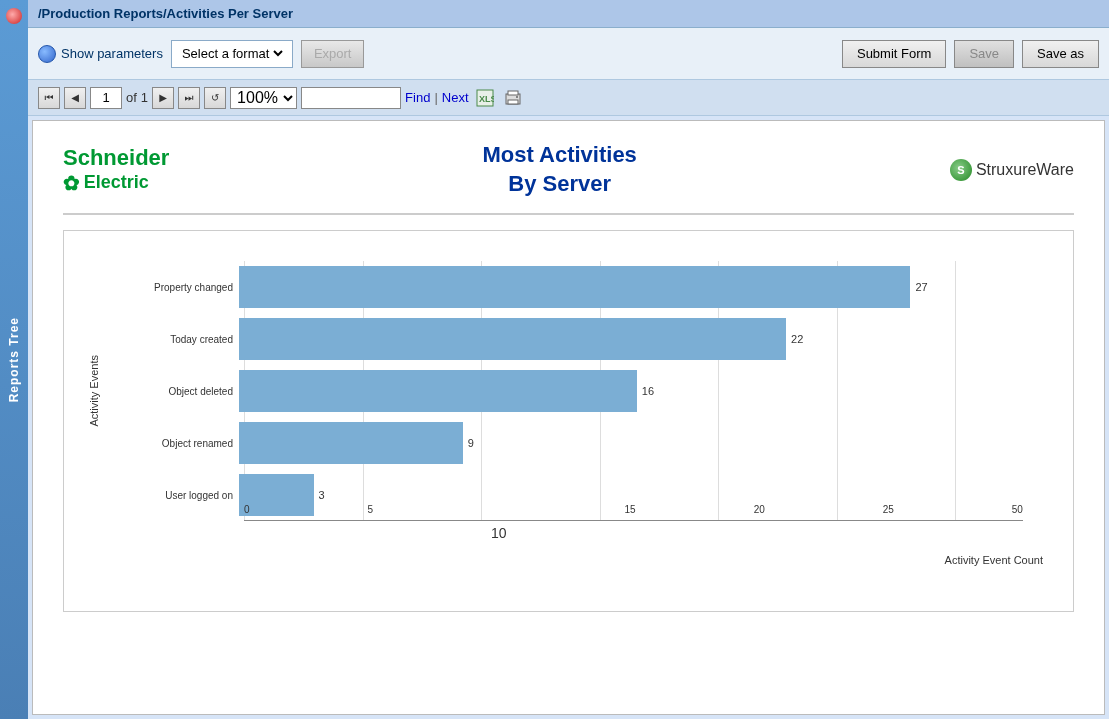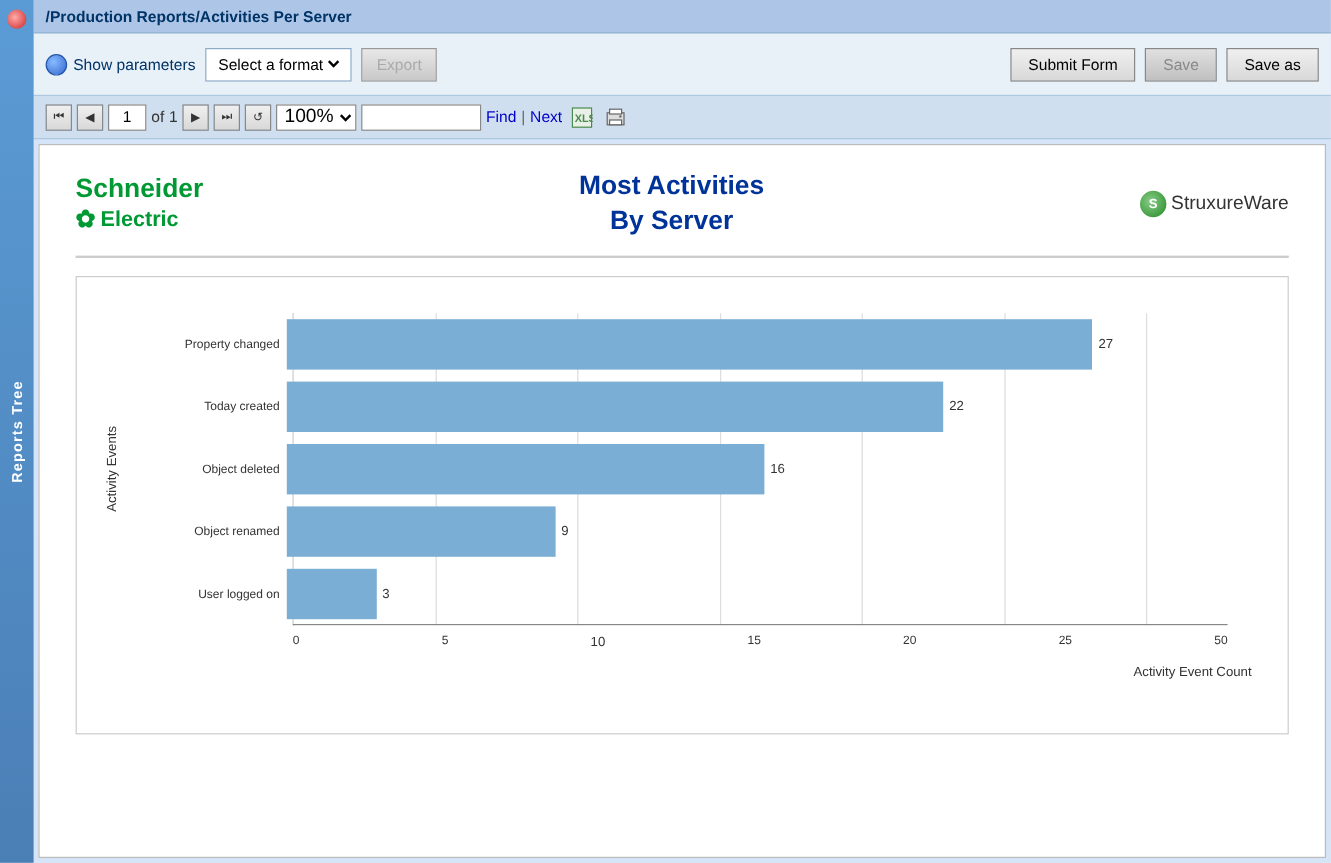--- a/index.html
+++ b/index.html
@@ -343,21 +343,21 @@
                 <div style="height: 42px; width: 74.6px; background: rgb(123, 174, 212); flex-shrink: 0;"></div>
                 <span style="font-size: 11px; color: rgb(51, 51, 51); margin-left: 5px;">3</span>
               </div>
             </div>
 
           <div style="position:absolute; left:160px; right:20px; bottom:50px; border-top:1px solid #888;"></div>
 
           <div id="x-labels-container" style="position:absolute; left:160px; right:20px; bottom:30px; display:flex; justify-content:space-between;">
               <span style="font-size: 10px; color: rgb(51, 51, 51);">0</span>
               <span style="font-size: 10px; color: rgb(51, 51, 51);">5</span>
-              <span style="font-size: 11px; color: rgb(51, 51, 51);">10</span>
+              <span style="font-size: 14px; color: rgb(51, 51, 51); margin-top: 21px;">10</span>
               <span style="font-size: 10px; color: rgb(51, 51, 51);">15</span>
               <span style="font-size: 10px; color: rgb(51, 51, 51);">20</span>
               <span style="font-size: 10px; color: rgb(51, 51, 51);">25</span>
               <span style="font-size: 10px; color: rgb(51, 51, 51);">50</span>
             </div>
 
           <div style="position:absolute; bottom:5px; left:0; right:0; text-align:right; font-size:11px; color:#333;">Activity Event Count</div>
 
         </div>
       </div>

